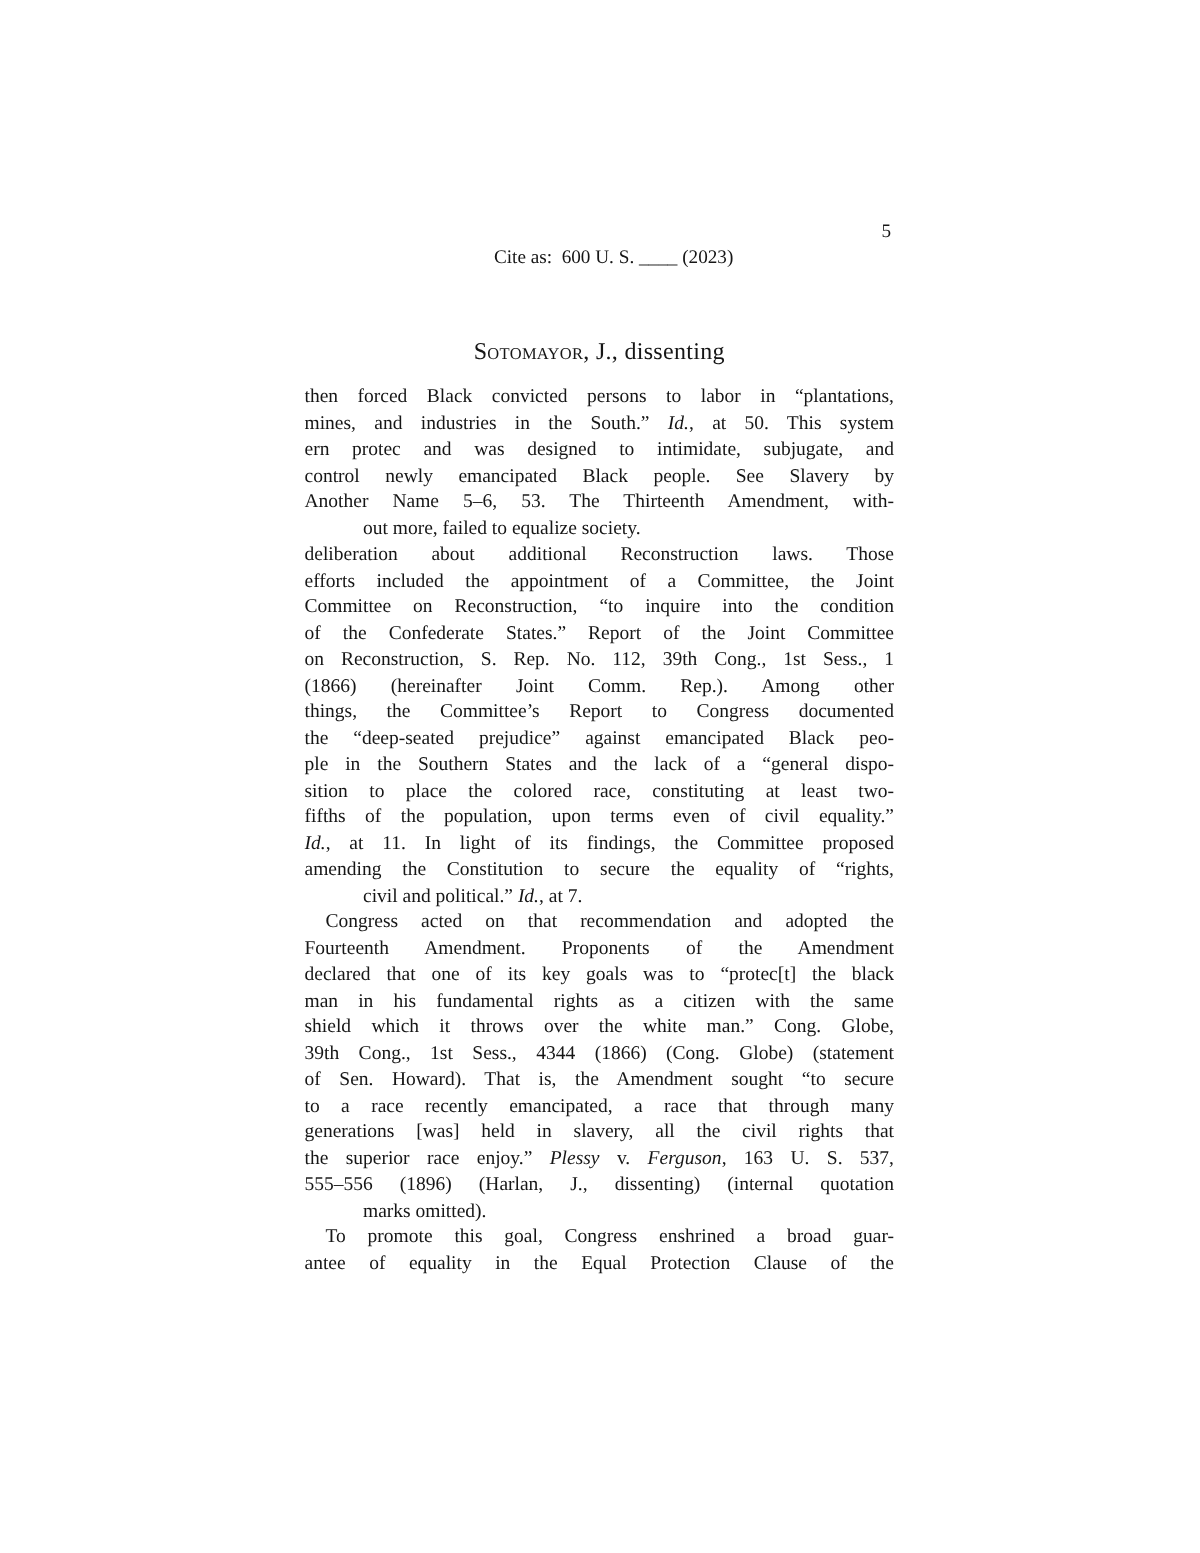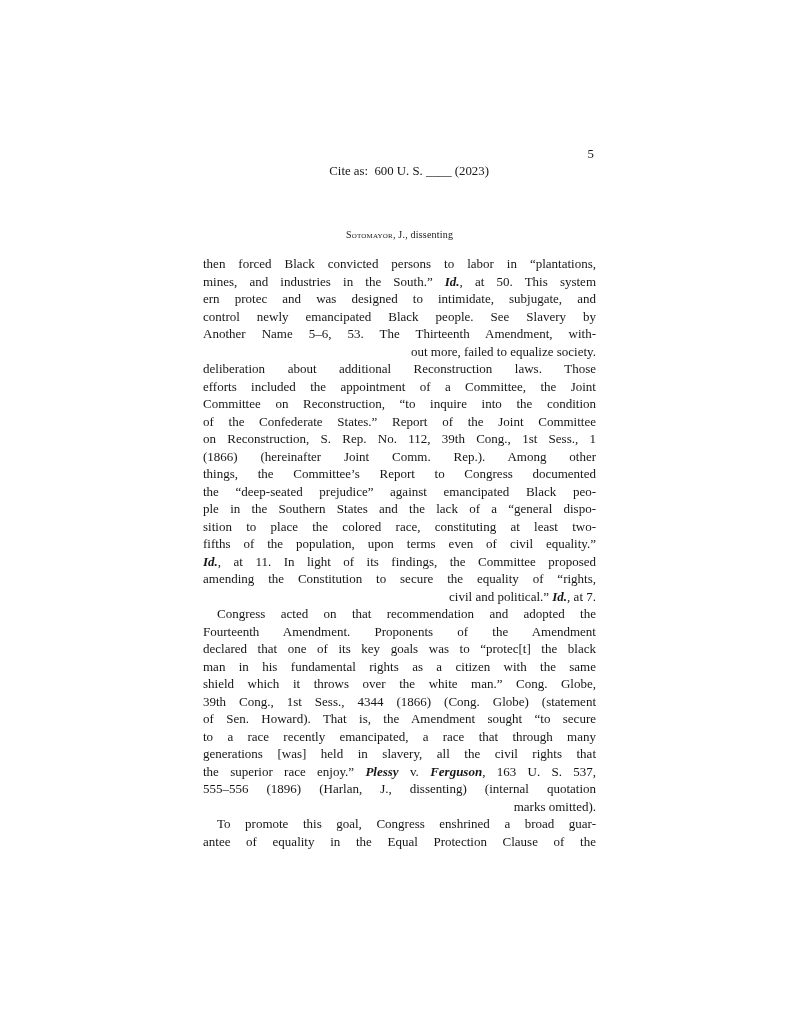--- a/index.html
+++ b/index.html
@@ -26,45 +26,46 @@
     font-size: 12.8px;
     line-height: 17px;
     white-space: pre;
   }
   .page-num {
     position: absolute;
     right: 2px; top: 0;
   }
   .running-head {
     text-align: center;
-    font-size: 10px;
+    font-size: 16px;
     line-height: 17px;
     margin-top: 12px;
     letter-spacing: 0.2px;
   }
   .sc { font-variant: small-caps; }
   .body-text {
     margin-top: 12px;
   }
   .paragraph { margin: 0; }
   .line {
     font-size: 13px;
     line-height: 17.5px;
     height: 17.5px;
     text-align: justify;
     text-align-last: justify;
     overflow: hidden;
     white-space: normal;
   }
   .line.no-just {
-    text-align: right;
+    text-align: left;
     text-align-last: auto;
+    margin-left: 39px;
   }
   .line.indent { text-indent: 14px; }
-  i { font-style: italic; font-weight: bold; }
+  i { font-style: italic; }
 </style>
 </head>
 <body>
 
 <div class="page">
   <div class="column">
 
     <div class="cite-row">
       <span>Cite as:  600 U. S. ____ (2023)</span>
       <span class="page-num">5</span>

